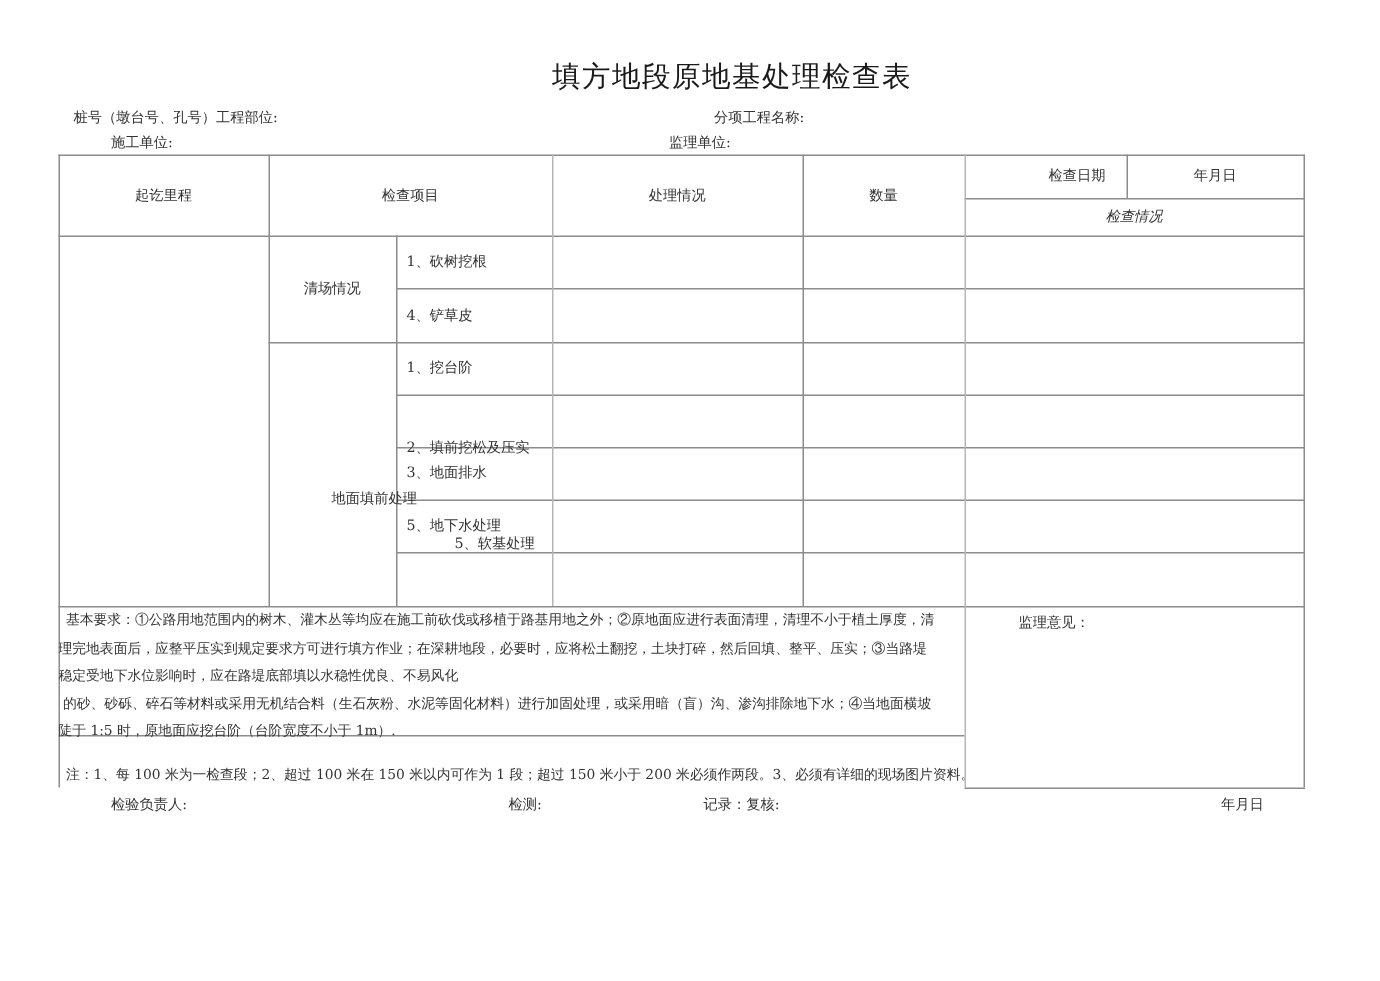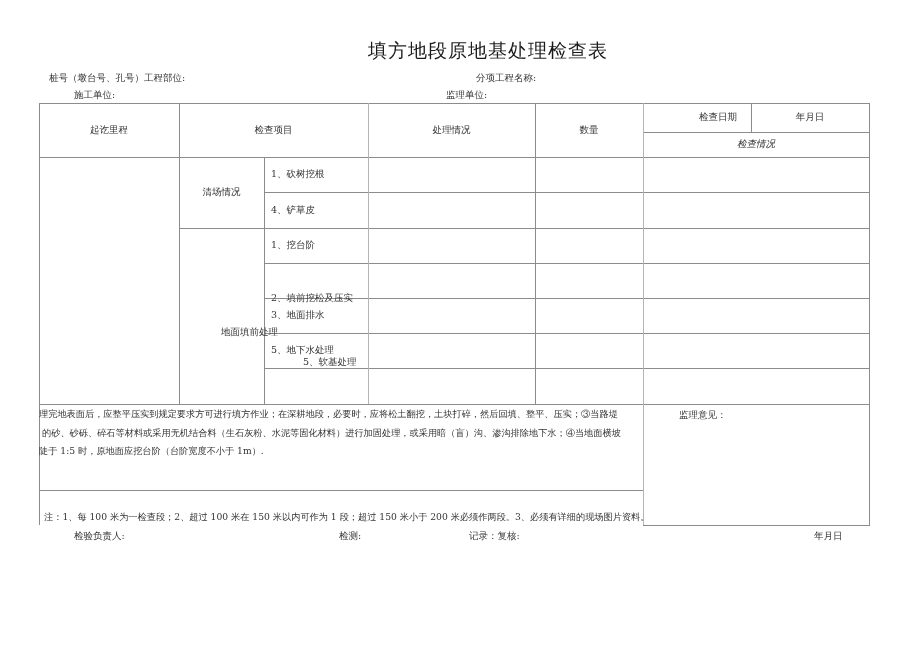--- a/index.html
+++ b/index.html
@@ -70,21 +70,23 @@
   <div class="cell left" style="left:264px; width:104px; top:298px; height:35px;">3、地面排水</div>
   <div class="cell left" style="left:264px; width:104px; top:333px; height:35px;">5、地下水处理</div>
   <div class="cell left" style="left:264px; width:104px; top:344px; height:36px;margin-left:32px;">5、软基处理</div>
 
   <div class="cell" style="left:40px; width:139px; top:158px; height:246px;"></div>
   <div class="cell" style="left:369px; width:166px; top:158px; height:34px;"></div>
   <div class="cell" style="left:536px; width:107px; top:158px; height:34px;"></div>
   <div class="cell" style="left:644px; width:225px; top:158px; height:34px;"></div>
 
   <div class="req" style="top:405px;">
+    <div style="padding-left:5px;">基本要求：①公路用地范围内的树木、灌木丛等均应在施工前砍伐或移植于路基用地之外；②原地面应进行表面清理，清理不小于植土厚度，清</div>
     <div>理完地表面后，应整平压实到规定要求方可进行填方作业；在深耕地段，必要时，应将松土翻挖，土块打碎，然后回填、整平、压实；③当路堤</div>
+    <div>稳定受地下水位影响时，应在路堤底部填以水稳性优良、不易风化</div>
     <div style="padding-left:3px;">的砂、砂砾、碎石等材料或采用无机结合料（生石灰粉、水泥等固化材料）进行加固处理，或采用暗（盲）沟、渗沟排除地下水；④当地面横坡</div>
     <div>陡于 1:5 时，原地面应挖台阶（台阶宽度不小于 1m）.</div>
   </div>
   <div class="req" style="top:509px; padding-left:5px; box-sizing:border-box; line-height:16px;">
     <div>注：1、每 100 米为一检查段；2、超过 100 米在 150 米以内可作为 1 段；超过 150 米小于 200 米必须作两段。3、必须有详细的现场图片资料。</div>
   </div>
 
   <div class="abs meta" style="left:651px; top:409px;">监理意见：</div>
   <div class="cell" style="left:644px; width:225px; top:424px; height:100px;"></div>
 </div>

